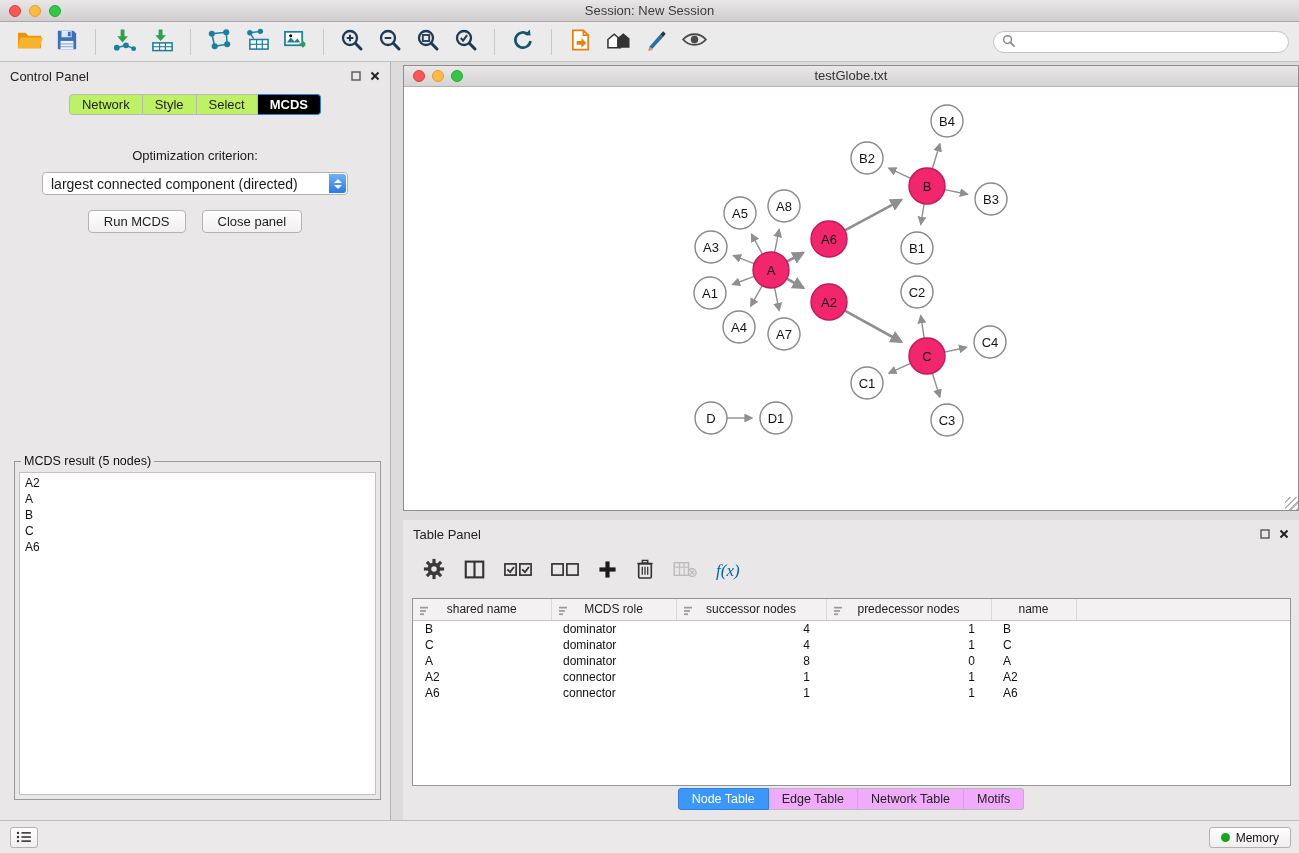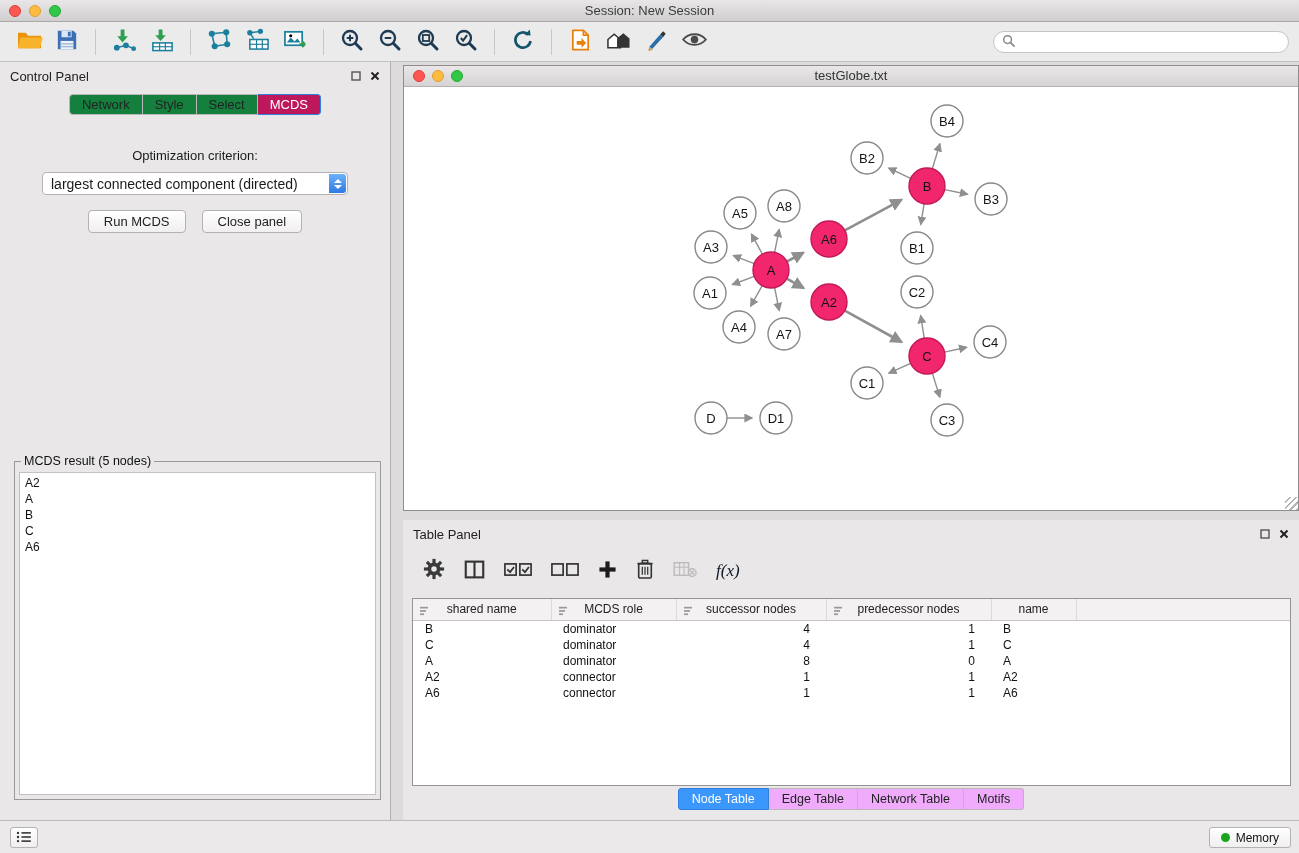--- a/index.html
+++ b/index.html
@@ -27,25 +27,25 @@
   .search-wrap input { border:none; outline:none; flex:1; font-size:12px; background:transparent;
     font-family:"Liberation Sans",sans-serif; }
 
   
   .control-panel { position:absolute; top:62px; left:0; width:391px; bottom:33px;
     background:#e9e7e7; border-right:1px solid #b2b0b0; }
   .panel-header { height:28px; display:flex; align-items:center; padding:0 10px; font-size:13px; color:#222; }
   .ph-icons { margin-left:auto; display:flex; gap:9px; align-items:center; }
   .ph-icons span { display:flex; }
   .cp-tabs { display:flex; justify-content:center; margin-top:4px; }
-  .cp-tab { font-size:13px; padding:2px 12px 0; background:#15803d; border:1px solid #b9b7b7;
+  .cp-tab { font-size:13px; padding:2px 12px 0; background:#bef264; border:1px solid #b9b7b7;
     border-left:none; color:#222; height:21px; }
   .cp-tab:first-child { border-left:1px solid #b9b7b7; border-radius:4px 0 0 4px; }
   .cp-tab:last-child { border-radius:0 4px 4px 0; }
-  .cp-tab.active { background:#be185d; border-color:#2f80dd; color:#fff; }
+  .cp-tab.active { background:#000000; border-color:#2f80dd; color:#fff;font-weight:bold; }
   .opt-label { text-align:center; font-size:13px; margin-top:33px; }
   .select { margin:9px auto 0; width:306px; height:23px; background:#fff; border:1px solid #b4b2b2;
     border-radius:4px; display:flex; align-items:center; position:relative; padding-left:8px; }
   .select-text { font-size:14px; white-space:nowrap; }
   .stepper { position:absolute; right:1px; top:1px; bottom:1px; width:17px;
     background:linear-gradient(#6db1fb,#2e7ae5); border-radius:0 3px 3px 0;
     display:flex; flex-direction:column; align-items:center; justify-content:center; gap:2px; }
   .stepper i { display:block; width:0; height:0; border-left:4px solid transparent; border-right:4px solid transparent; }
   .stepper .up { border-bottom:4px solid #fff; }
   .stepper .down { border-top:4px solid #fff; }
@@ -67,21 +67,21 @@
   .net-traffic { position:absolute; left:9px; top:4px; display:flex; gap:7px; }
   .net-title { text-align:center; font-size:13px; line-height:20px; color:#333; }
   .net-canvas { position:relative; width:100%; height:423px; background:#fff; }
   .grip { position:absolute; right:0; bottom:0; width:13px; height:13px;
     background:repeating-linear-gradient(135deg, transparent 0 3px, #b5b3b3 3px 4.5px); }
 
   
   .table-panel { position:absolute; left:403px; top:520px; width:896px; height:300px; background:#e9e7e7; }
   .tp-toolbar { display:flex; align-items:center; gap:19px; padding-left:20px; height:46px; }
   .tp-toolbar .ticon { display:flex; align-items:center; }
-  .fx-label { font-family:"Liberation Serif",serif; font-style:italic; font-size:17px; color:#0f172a; }
+  .fx-label { font-family:"Liberation Serif",serif; font-style:italic; font-size:17px; color:#0369a1; }
   .tp-table-wrap { position:absolute; left:9px; right:8px; top:78px; height:188px;
     background:#fff; border:1px solid #969494; overflow:hidden; }
   table.node-table { border-collapse:collapse; width:100%; font-size:12px; table-layout:fixed; }
   .node-table thead th { background:#f3f1f1; border-bottom:1px solid #c6c4c4; border-right:1px solid #dbd9d9;
     font-weight:normal; height:21px; font-size:12px; color:#222; text-align:center; position:relative; }
   .node-table thead th.filler { border-right:none; }
   .sort-ic { position:absolute; left:7px; top:6px; }
   .node-table tbody td { height:16px; line-height:16px; padding:0 12px; color:#111;
     white-space:nowrap; overflow:hidden; }
   .node-table tbody td.num { text-align:right; padding-right:16px; }

